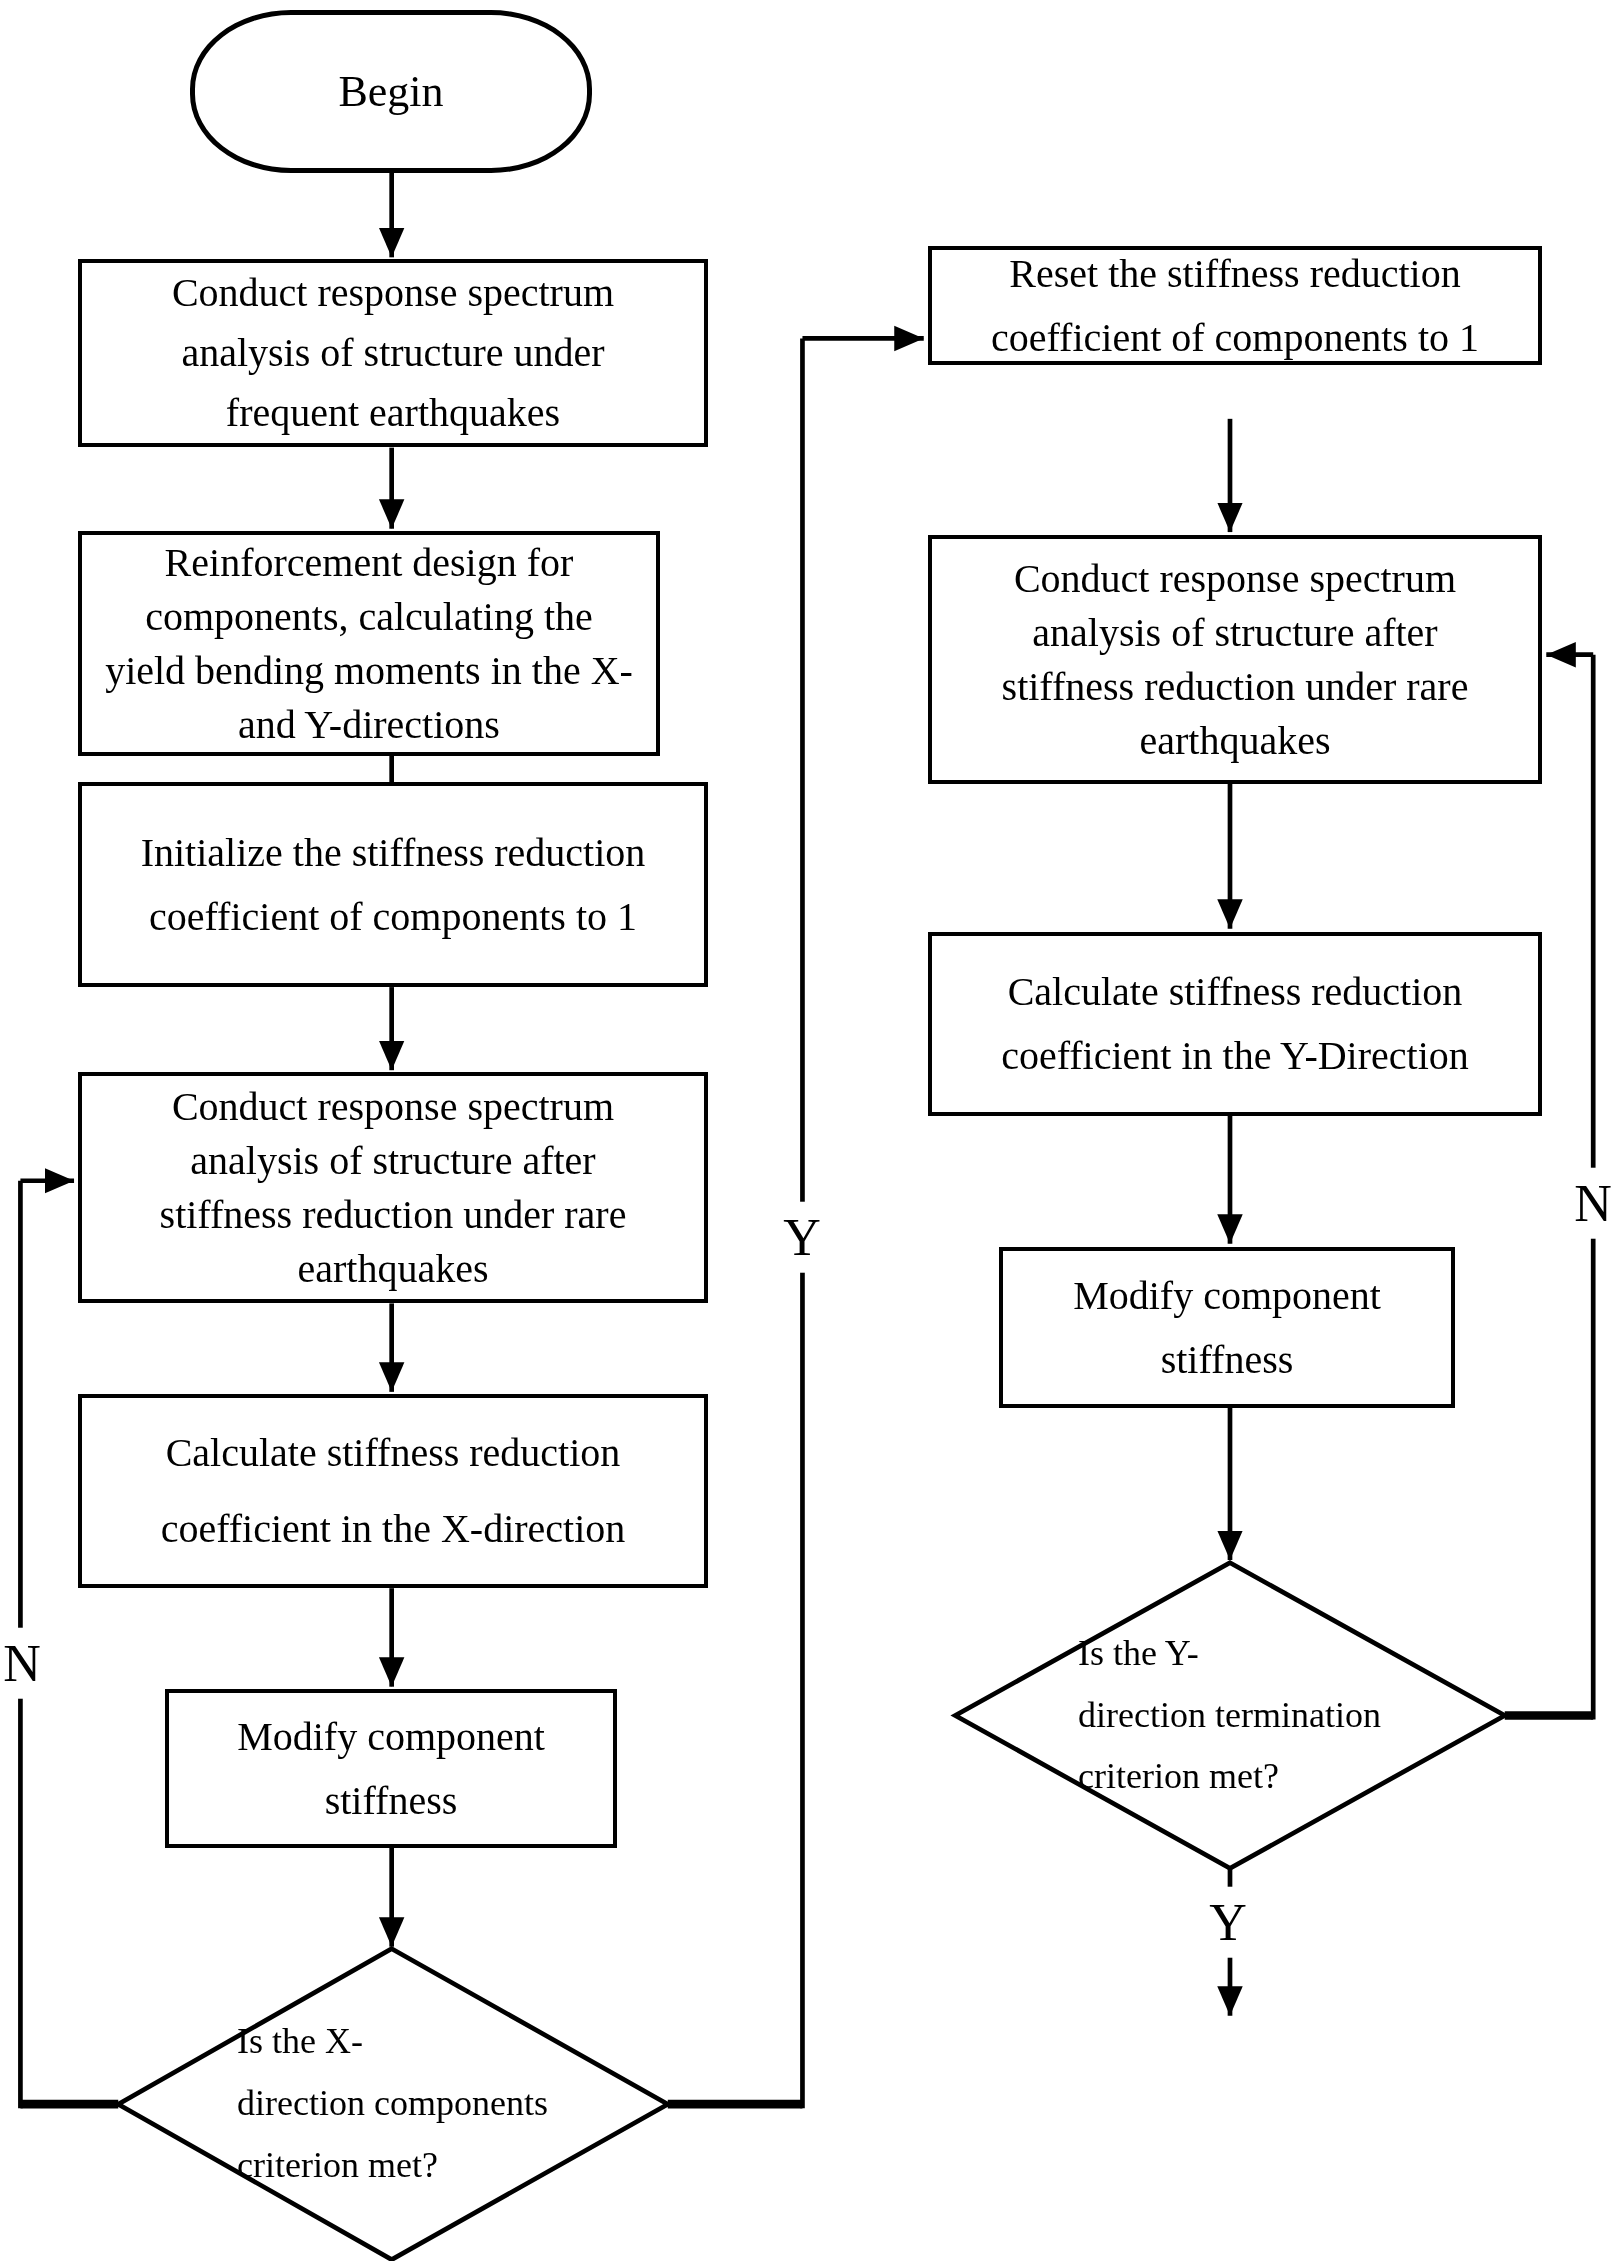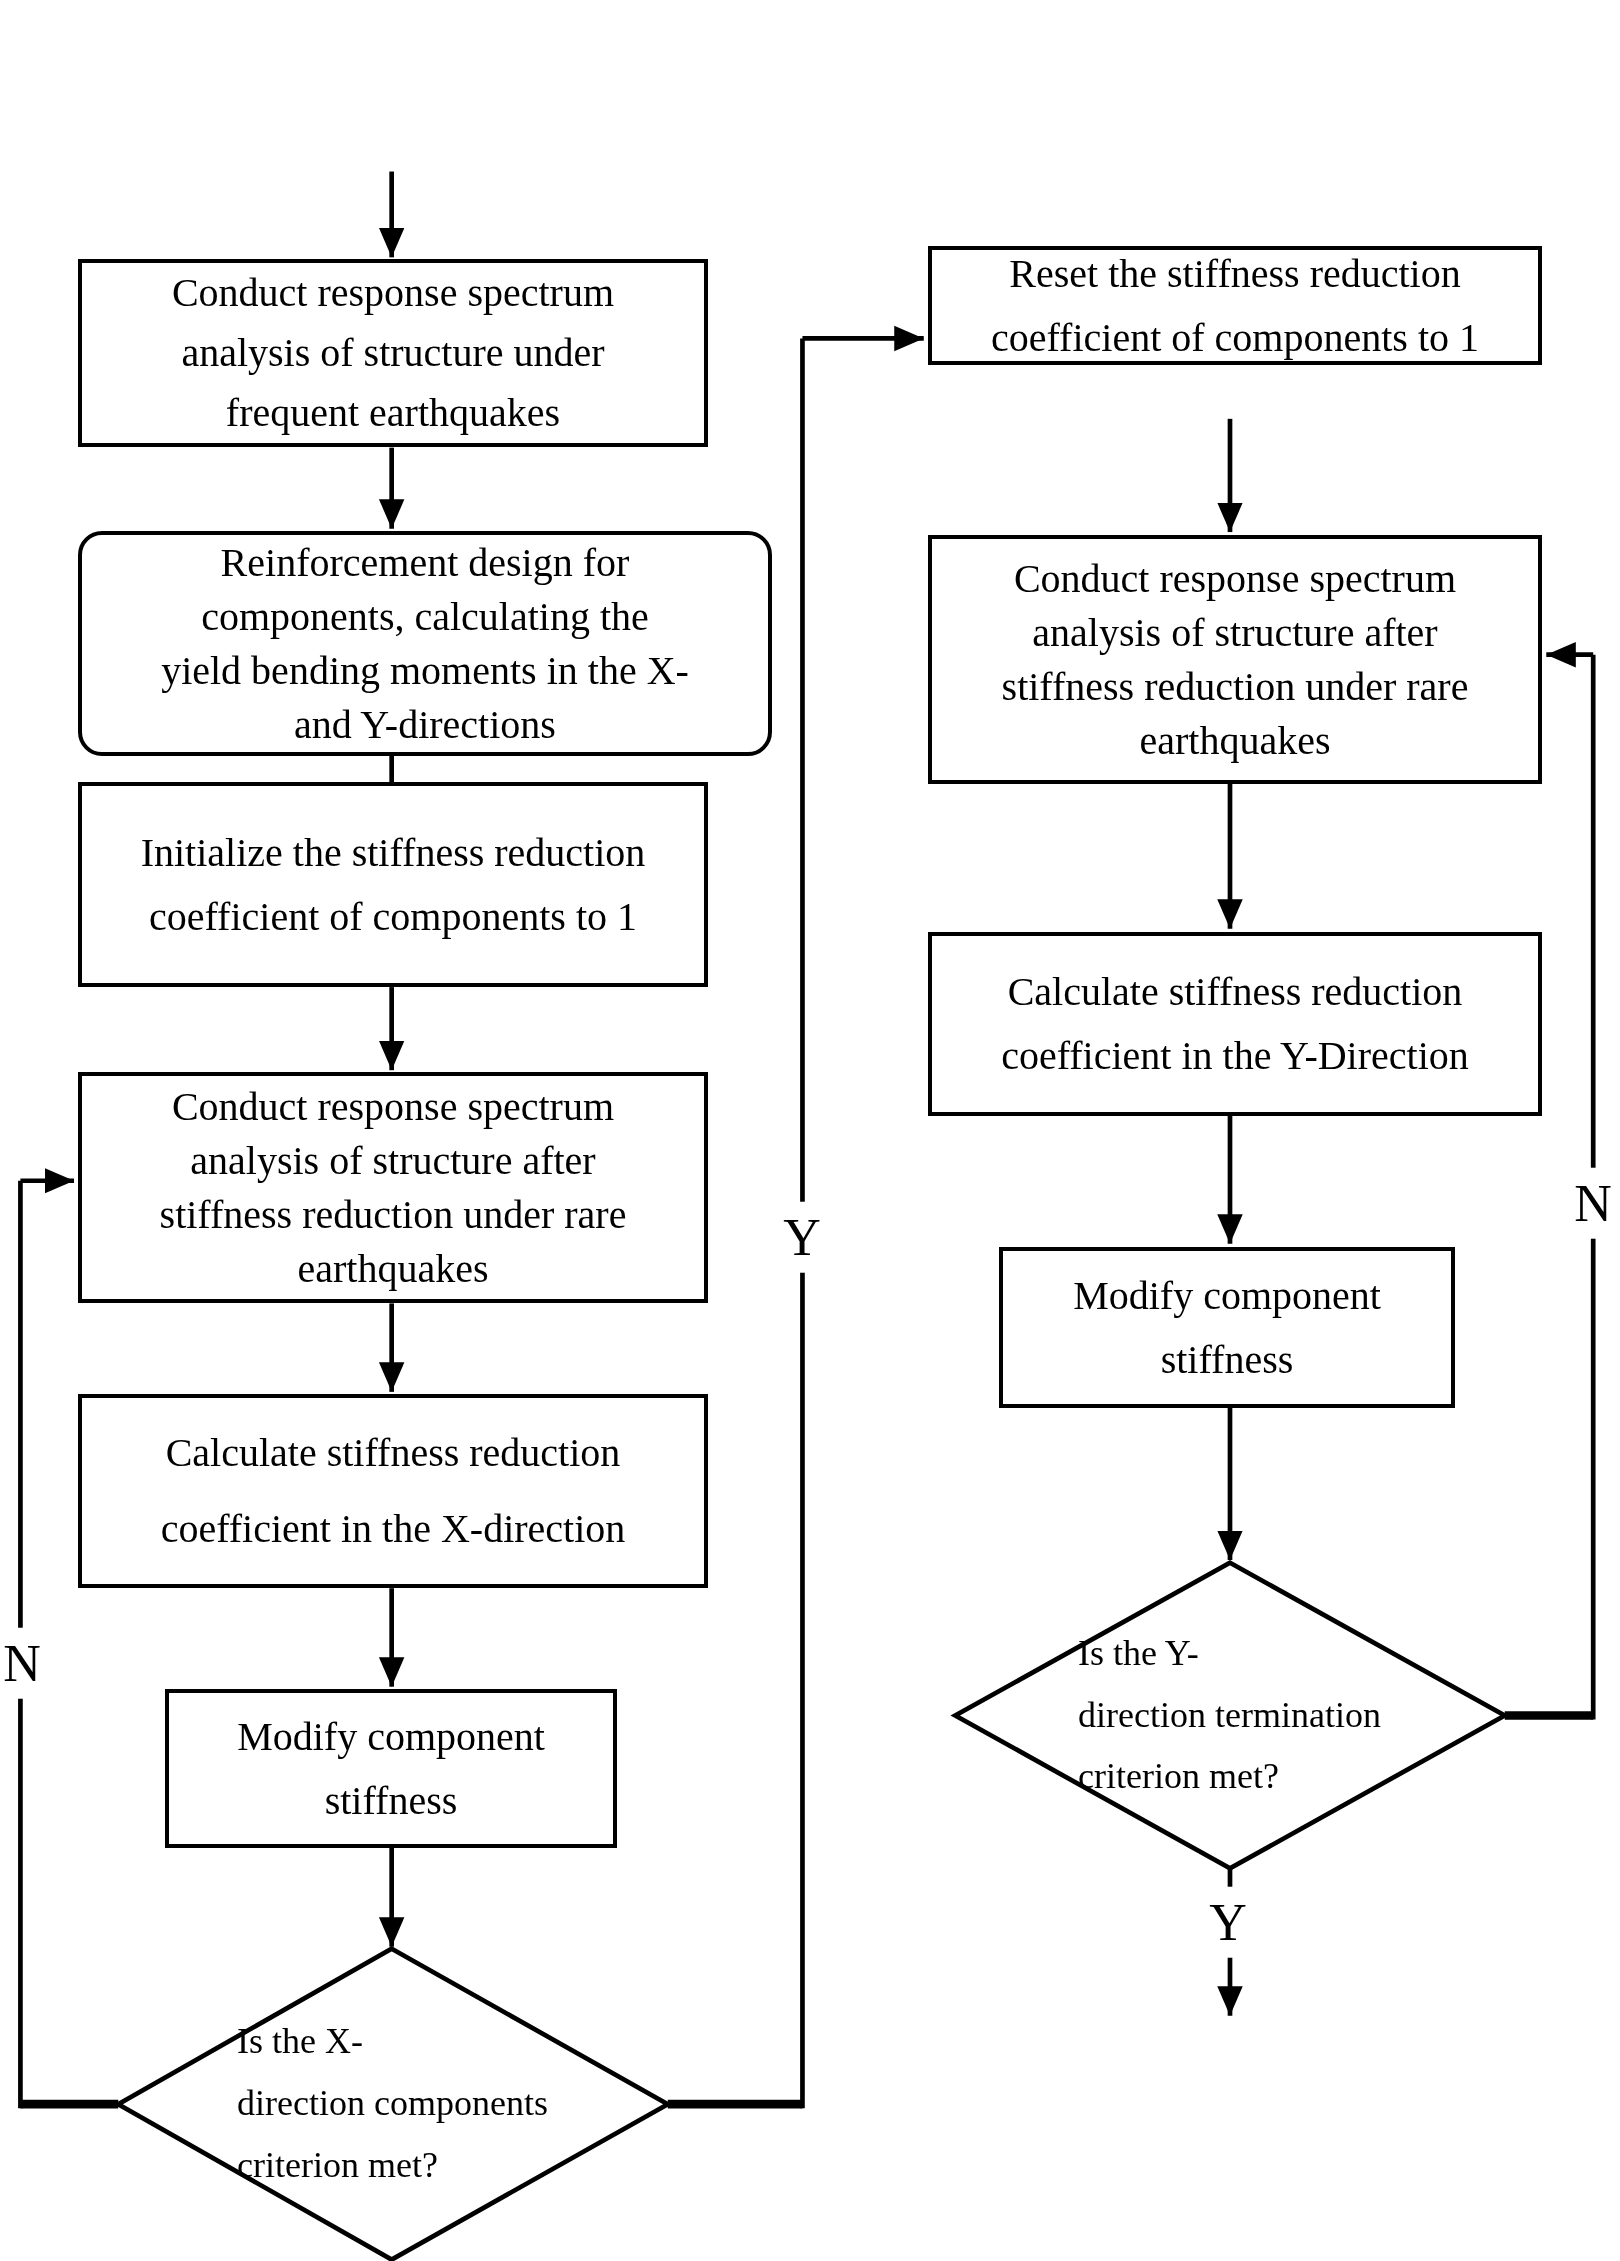--- a/index.html
+++ b/index.html
@@ -81,27 +81,28 @@
     <line x1="1197" y1="505" x2="1378" y2="505" stroke="#000" stroke-width="7" marker-end="url(#ah)"></line>
 
     <line x1="2245" y1="2560" x2="2377" y2="2560" stroke="#000" stroke-width="13"></line>
     <line x1="2377" y1="2566" x2="2377" y2="977" stroke="#000" stroke-width="7"></line>
     <line x1="2377" y1="977" x2="2307" y2="977" stroke="#000" stroke-width="7" marker-end="url(#ah)"></line>
 
     <polygon points="584,2908 996,3140 584,3372 176,3140" fill="#fff" stroke="#000" stroke-width="7"></polygon>
     <polygon points="1835,2332 2245,2560 1835,2788 1425,2560" fill="#fff" stroke="#000" stroke-width="7"></polygon>
   </svg>
 
+  <div class="node terminator" style="left:190px; top:10px; width:402px; height:163px;">Begin</div>
 
 
   <div class="node" style="left:78px; top:259px; width:630px; height:188px;">Conduct response spectrum
 analysis of structure under
 frequent earthquakes</div>
 
-  <div class="node lh-4" style="left:78px; top:531px; width:694px; height:225px;border-radius:24px;">Reinforcement design for
+  <div class="node lh-4" style="left:78px; top:531px; width:582px; height:225px;">Reinforcement design for
 components, calculating the
 yield bending moments in the X-
 and Y-directions</div>
 
   <div class="node lh-tall" style="left:78px; top:782px; width:630px; height:205px;">Initialize the stiffness reduction
 coefficient of components to 1</div>
 
   <div class="node lh-4" style="left:78px; top:1072px; width:630px; height:231px;">Conduct response spectrum
 analysis of structure after
 stiffness reduction under rare

